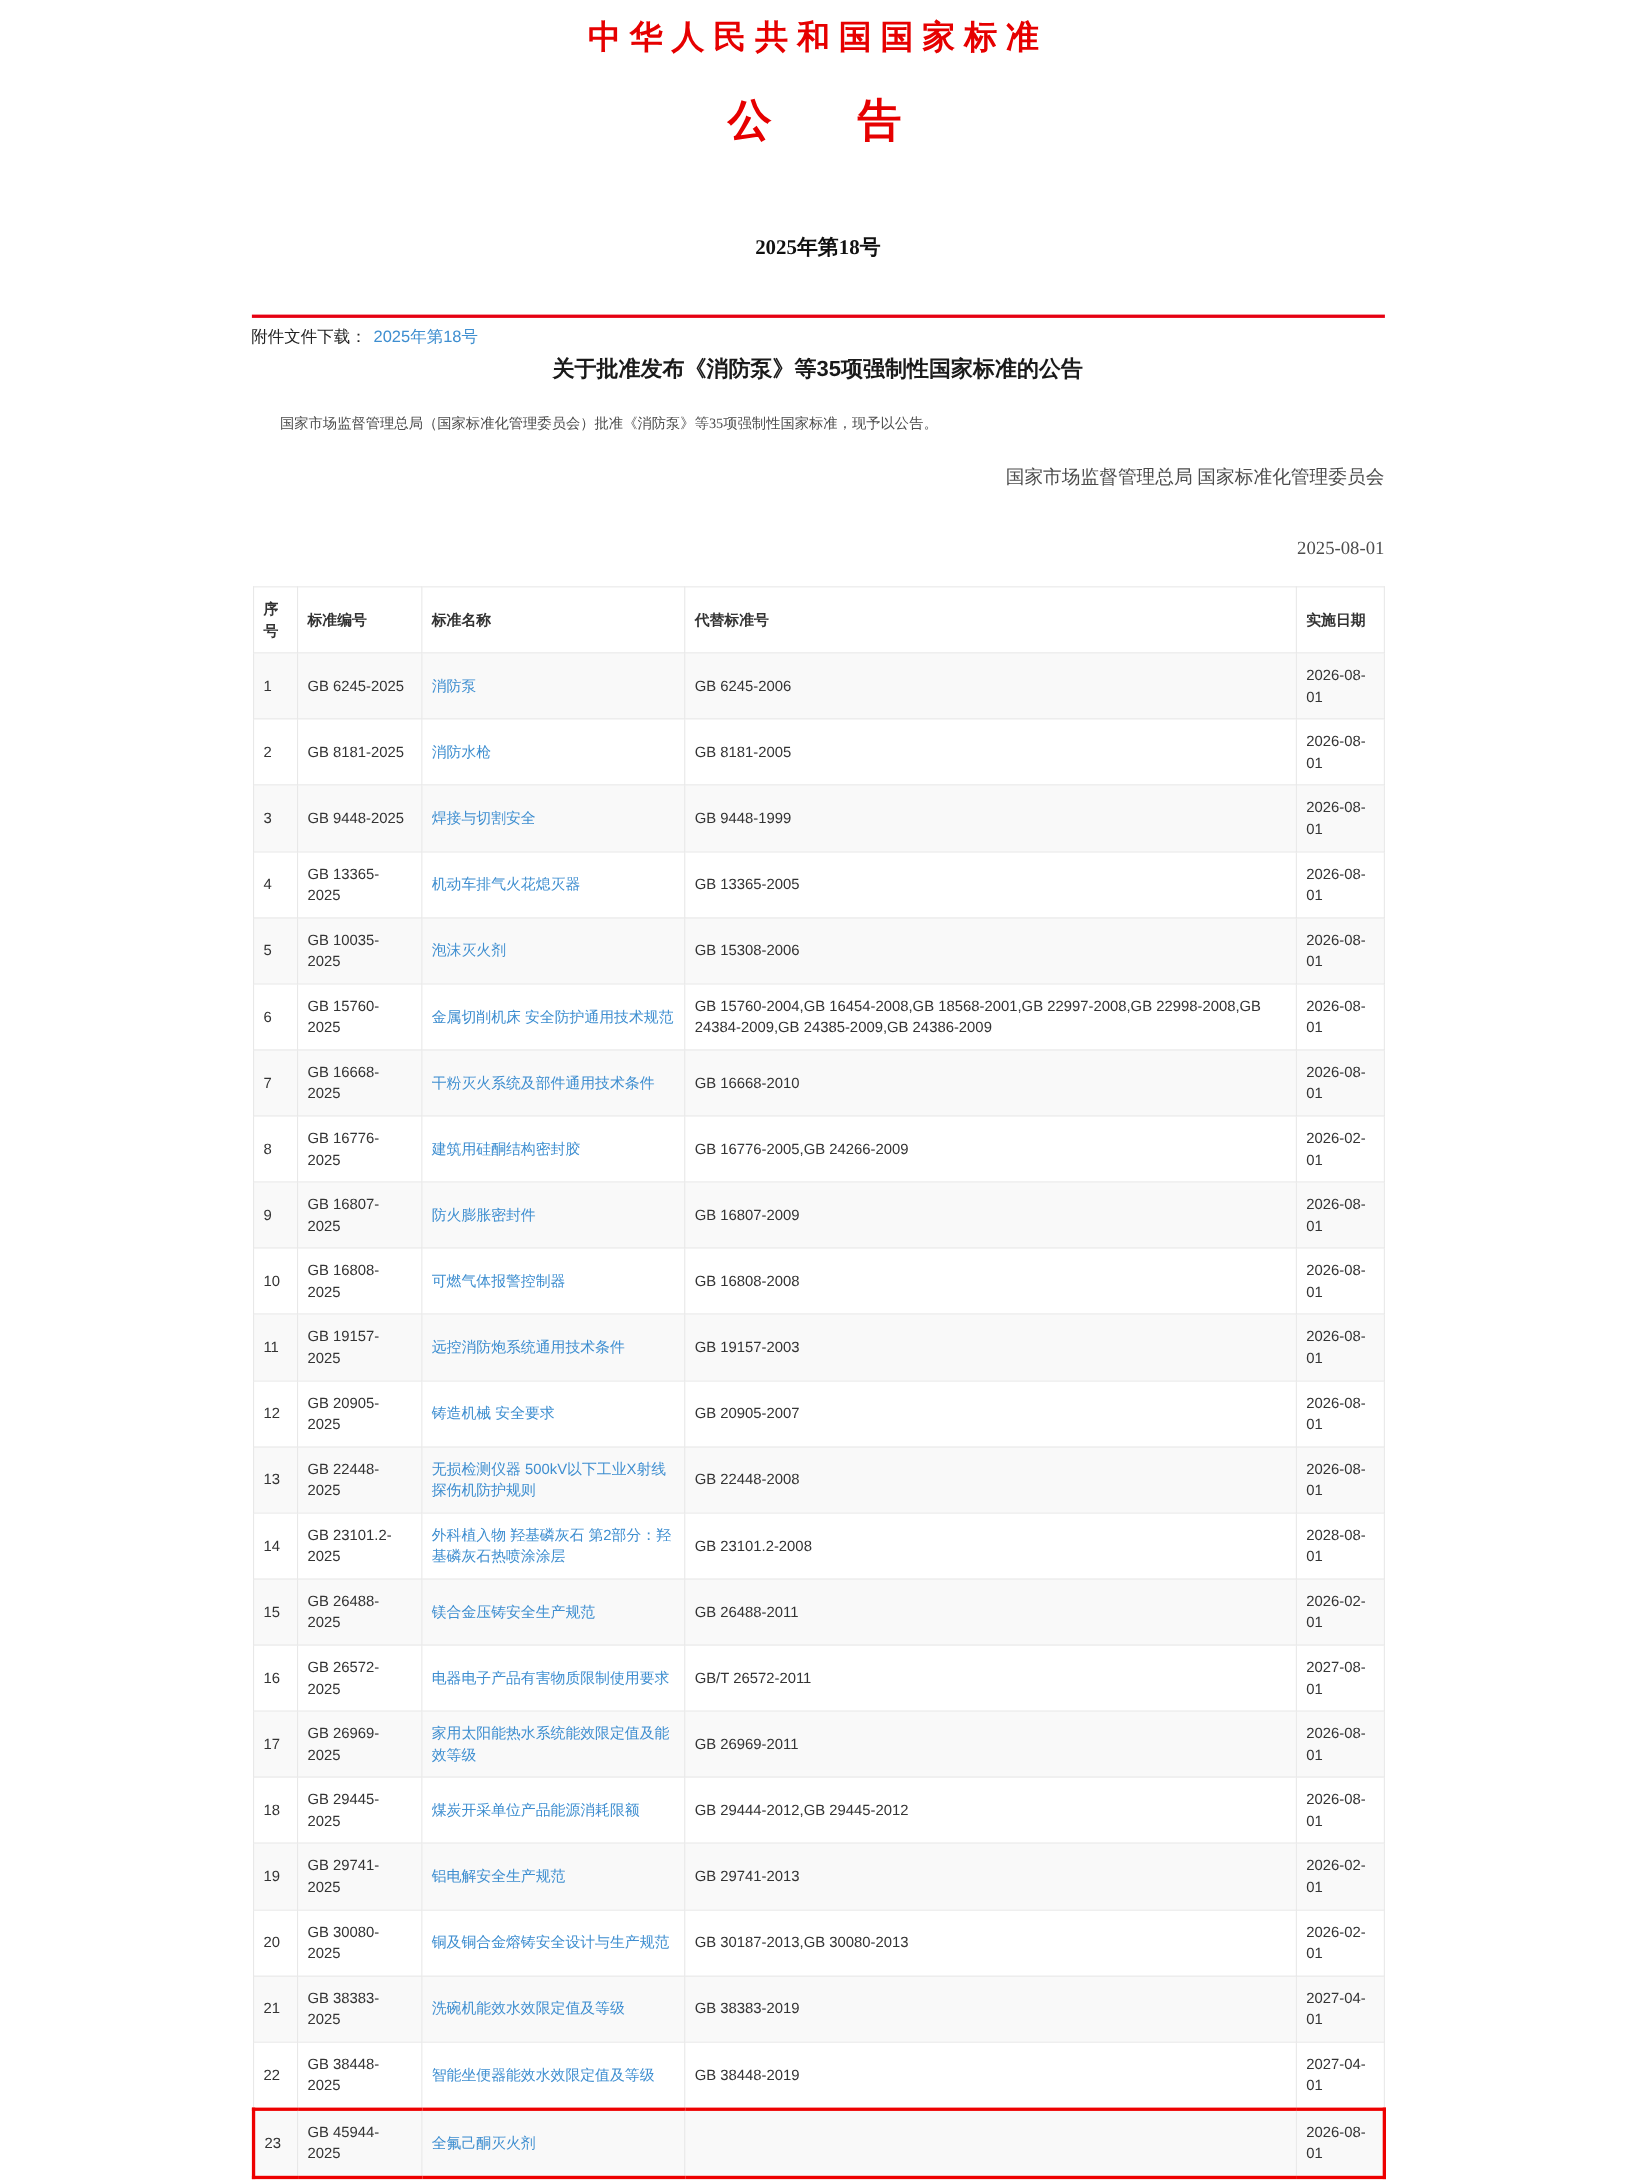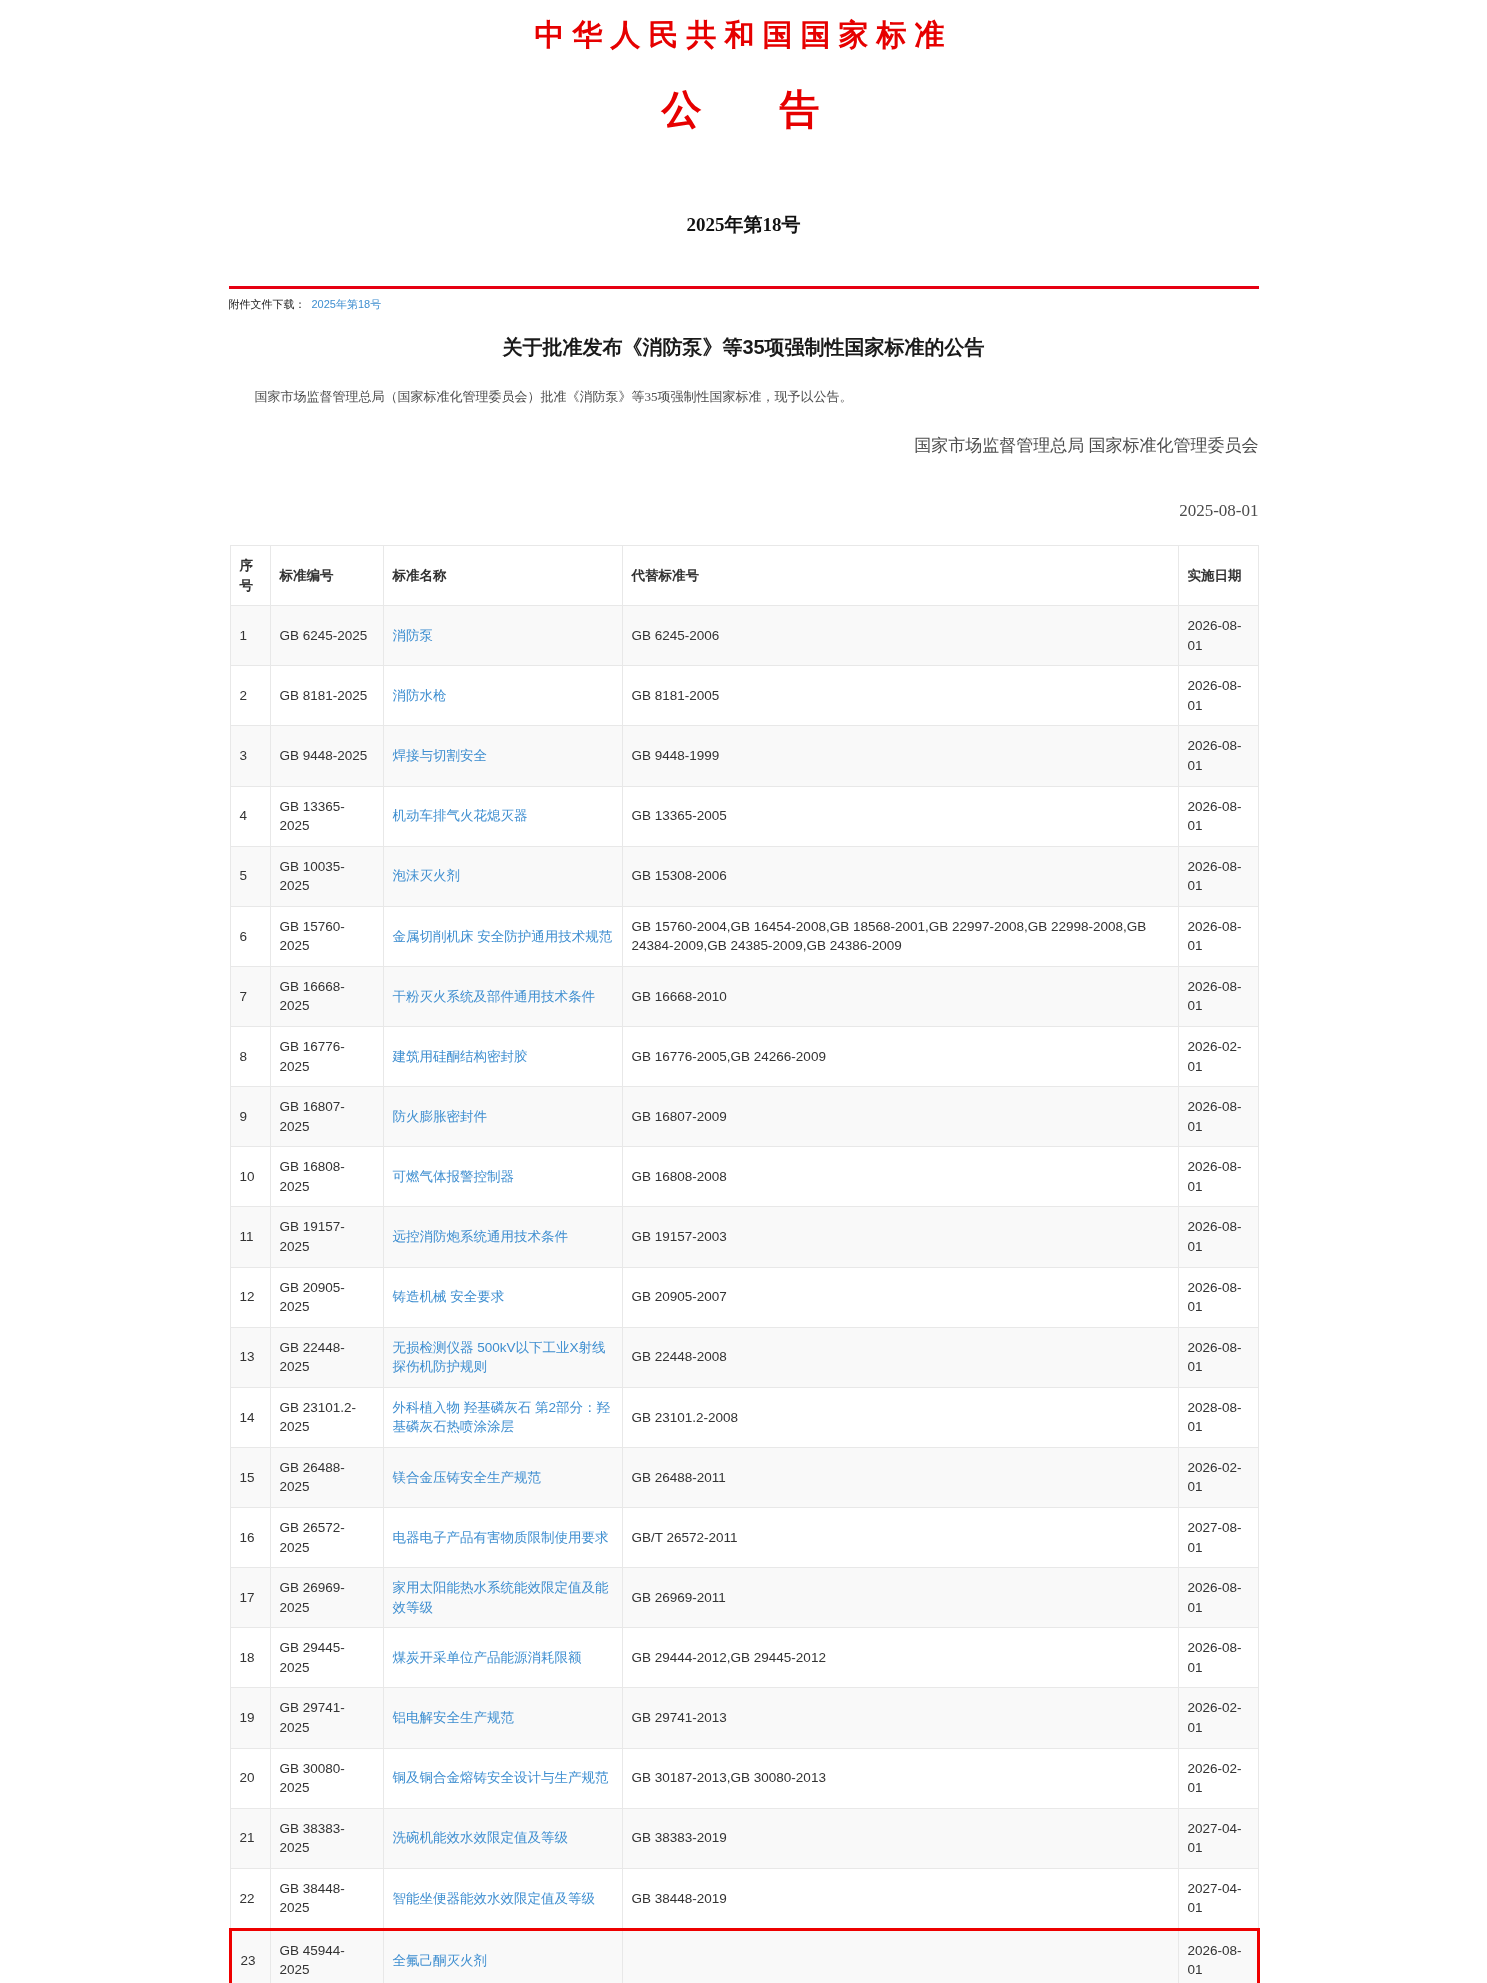--- a/index.html
+++ b/index.html
@@ -49,30 +49,29 @@
     font-size:19px;
     color:#111;
   }
   .divider{
     margin-top:48px;
     border:none;
     border-top:3px solid var(--divider-red);
   }
   .attachment{
     padding:8px 0 6px 0;
-    font-size:11px;
+    font-size:15px;
     color:#222;
   }
   .attachment a{
     color:var(--link-blue);
     text-decoration:none;
     margin-left:6px;
   }
   .notice-title{
-    margin-top:16px;
     text-align:center;
     font-size:20px;
     font-weight:bold;
     color:#1a1a1a;
   }
   .notice-body{
     margin-top:26px;
     font-family:"Liberation Serif","DejaVu Serif",serif;
     font-size:13px;
     color:#4c4c4c;

